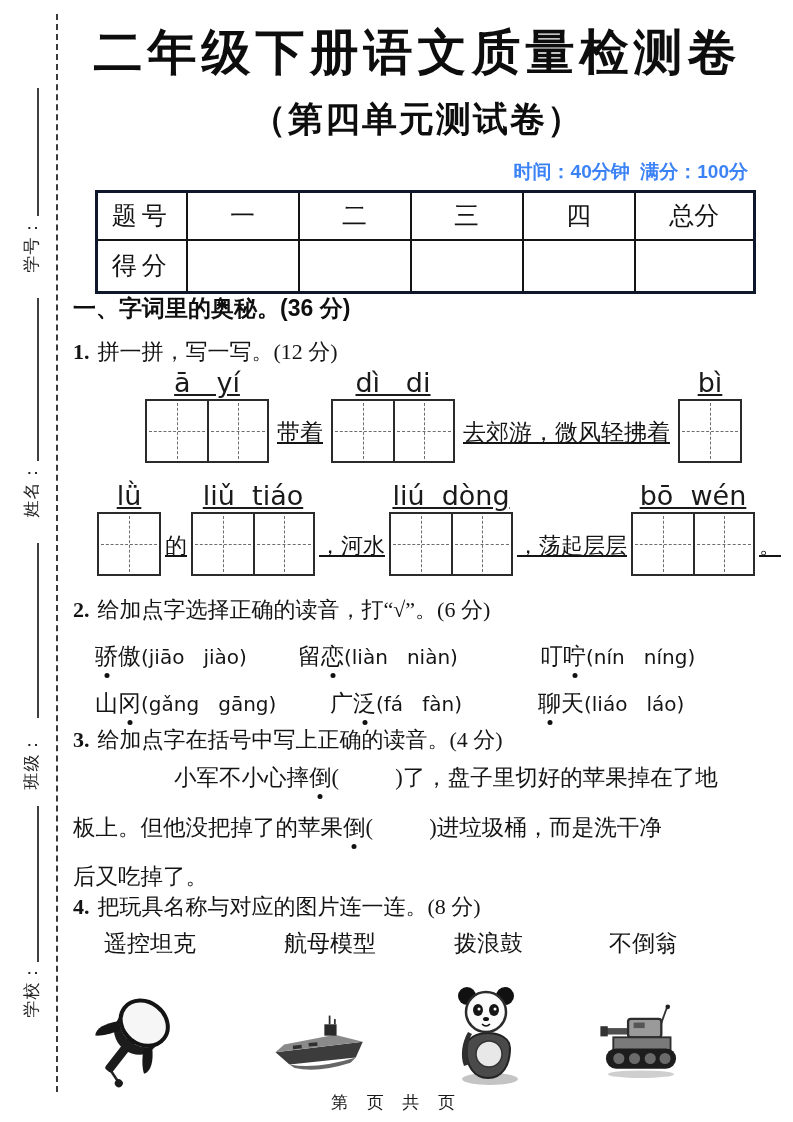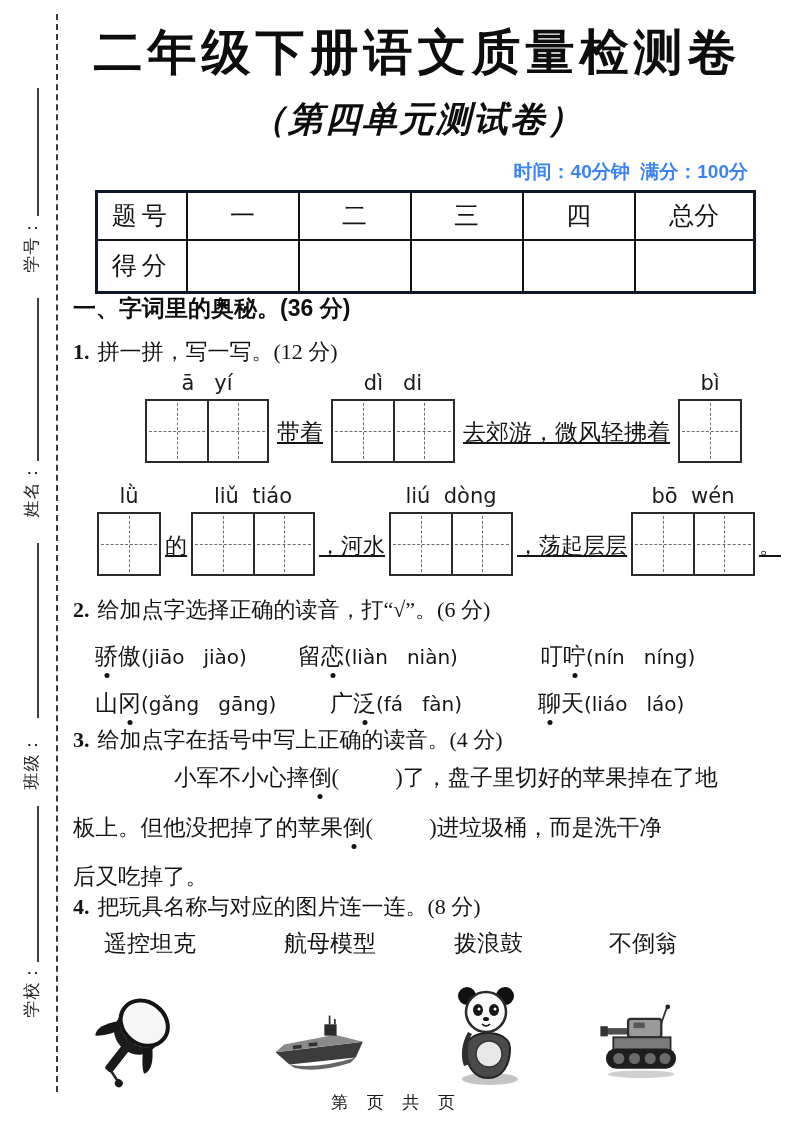--- a/index.html
+++ b/index.html
@@ -10,39 +10,39 @@
   
   .cut-line { position:absolute; left:56px; top:14px; height:1078px; width:0; border-left:2px dashed #3a3a3a; }
   .seg { position:absolute; left:37px; width:0; border-left:2px solid #3f3f3f; }
   .side-label { position:absolute; left:0px; width:62px; height:80px; display:flex; align-items:center; justify-content:center; }
   .side-label span { transform:rotate(-90deg); white-space:nowrap; font-size:17px; font-family:"Liberation Serif", serif; color:#222; letter-spacing:1px; }
 
   
   .title { position:absolute; top:20px; left:60px; right:18px; text-align:center;
            font-family:"Liberation Sans", sans-serif; font-weight:900; font-size:49px; letter-spacing:5px; color:#0d0d0d; }
   .subtitle { position:absolute; top:96px; left:60px; right:18px; text-align:center;
-           font-family:"Liberation Sans", sans-serif; font-weight:700; font-size:35px; letter-spacing:2px; color:#0d0d0d;font-style:italic; }
+           font-family:"Liberation Sans", sans-serif; font-weight:700; font-size:35px; letter-spacing:2px; color:#0d0d0d; }
   .meta { position:absolute; top:159px; right:45px; font-family:"Liberation Sans", sans-serif; font-weight:600; font-size:19px; color:#3b82f6; }
 
   
   table.score { position:absolute; left:95px; top:190px; border-collapse:collapse; table-layout:fixed; background:#fff; border:3px solid #0f172a; }
   table.score td { border:2px solid #141414; text-align:center; vertical-align:middle; font-size:25px; font-family:"Liberation Serif", serif; }
   table.score tr.r1 td { height:48px; }
   table.score tr.r2 td { height:53px; }
   td.lbl { letter-spacing:5px; }
 
   
   .sec { position:absolute; left:73px; font-family:"Liberation Sans", sans-serif; font-weight:800; font-size:23px; color:#0f0f0f; }
   .qline { position:absolute; left:73px; font-size:22px; }
   .qnum { font-weight:bold; margin-right:8px; }
 
   
   .prow { position:absolute; display:flex; align-items:flex-end; white-space:nowrap; }
   .wgroup { display:flex; flex-direction:column; align-items:center; }
-  .pinyin { font-family:"DejaVu Sans", sans-serif; font-size:21px; color:#1a1a1a; margin-bottom:3px; line-height:26px; }
+  .pinyin { font-family:"DejaVu Sans", sans-serif; font-size:27px; color:#1a1a1a; margin-bottom:3px; line-height:26px;text-decoration:underline; }
   .wbox { display:flex; border:2px solid #2b2b2b; background:#fff; }
   .wcell { width:60px; height:60px; position:relative; }
   .wcell + .wcell { border-left:2px solid #2b2b2b; }
   .wcell::before { content:""; position:absolute; left:2px; right:2px; top:50%; border-top:1px dashed #6e6e6e; }
   .wcell::after  { content:""; position:absolute; top:2px; bottom:2px; left:50%; border-left:1px dashed #6e6e6e; }
   .ctext { font-size:23px; margin-bottom:15px;text-decoration:underline; }
   .prow.r2 .ctext { font-size:22px; }
 
   
   .dotted { position:relative; }

